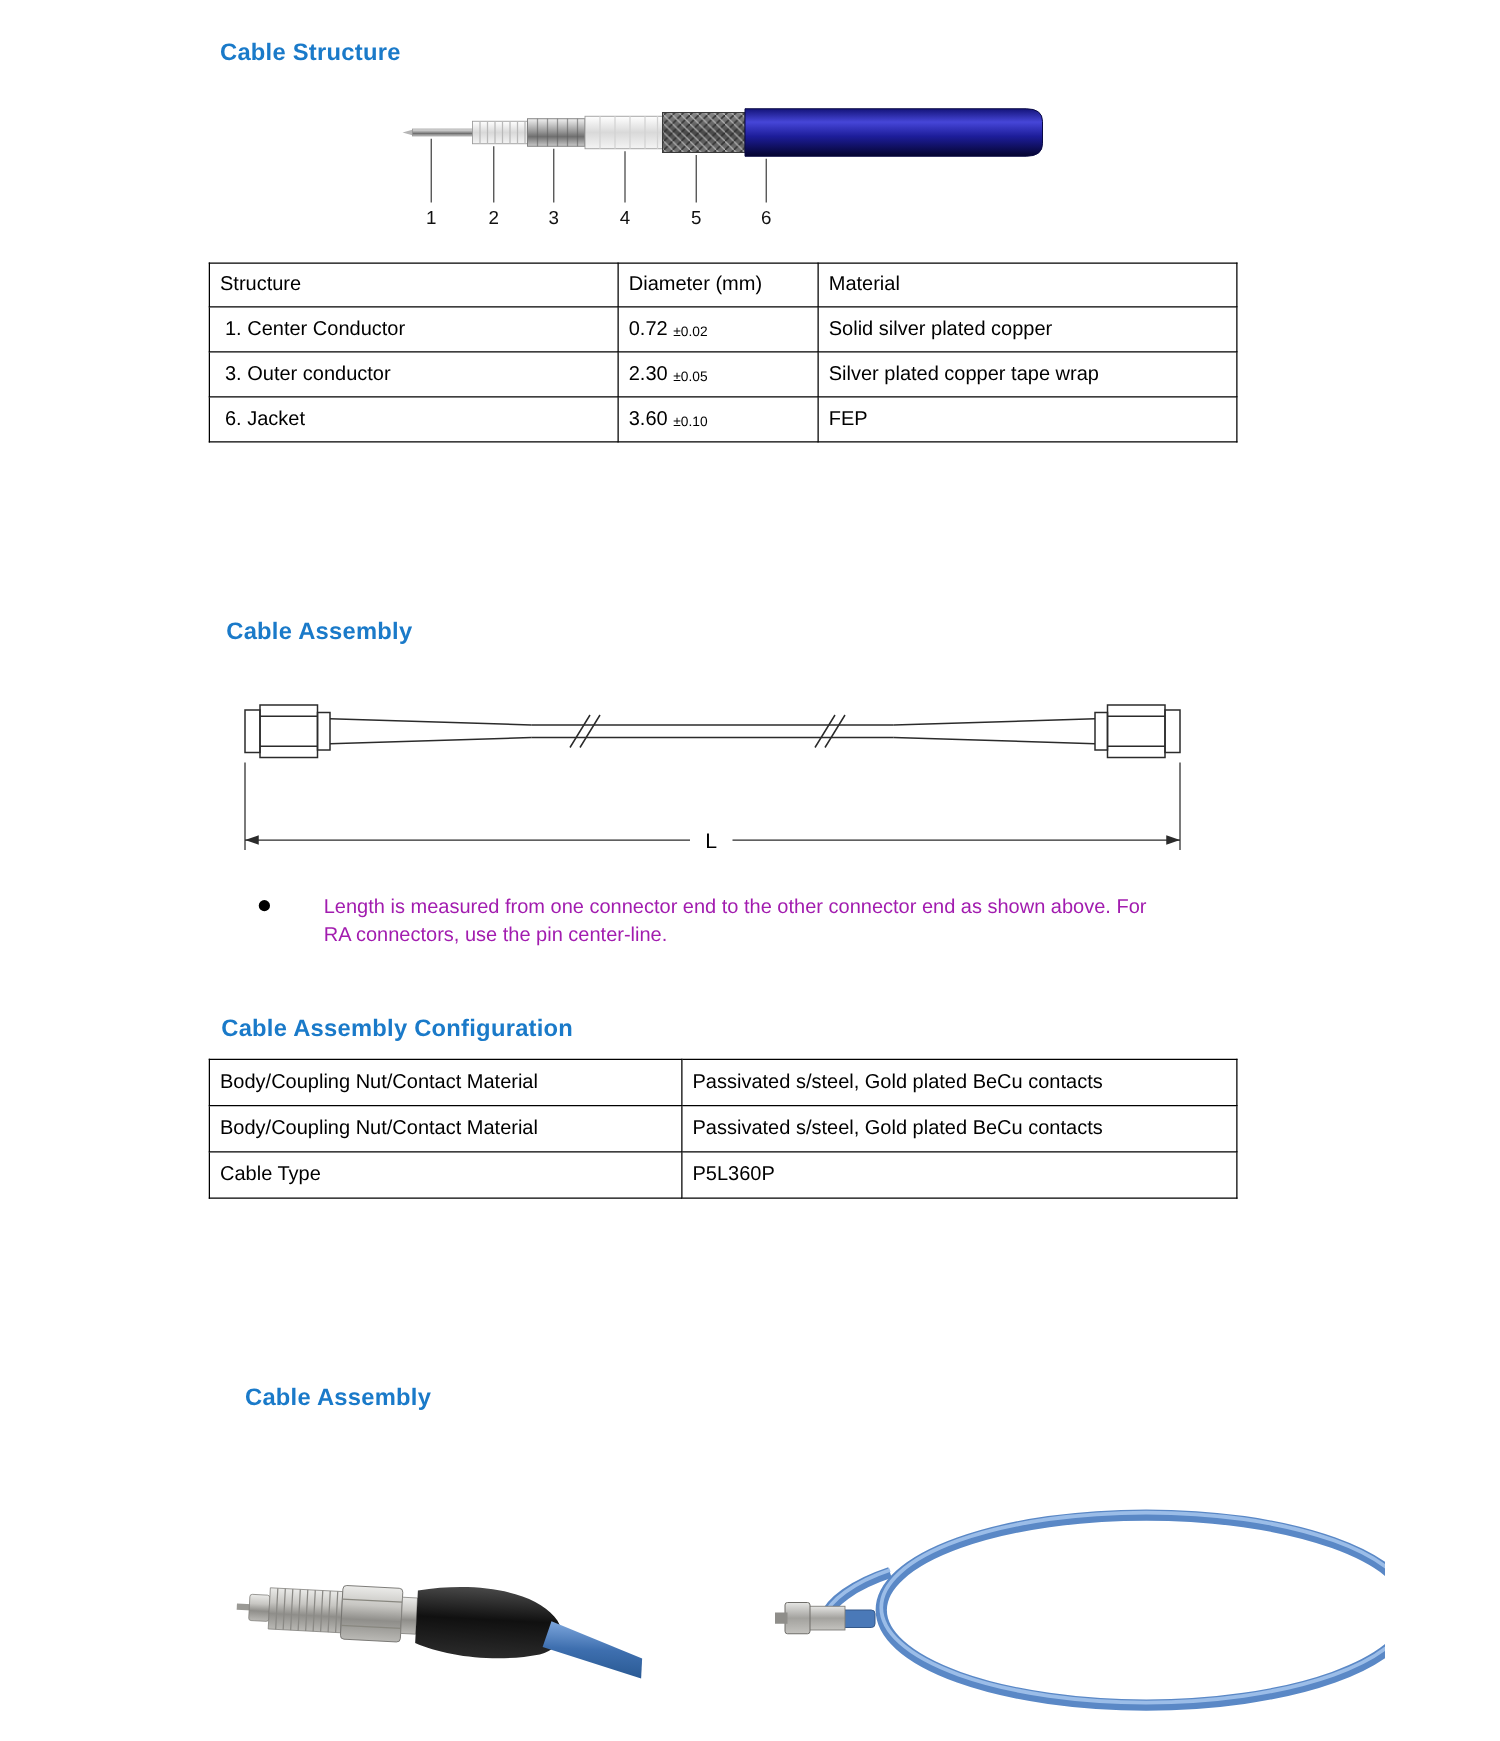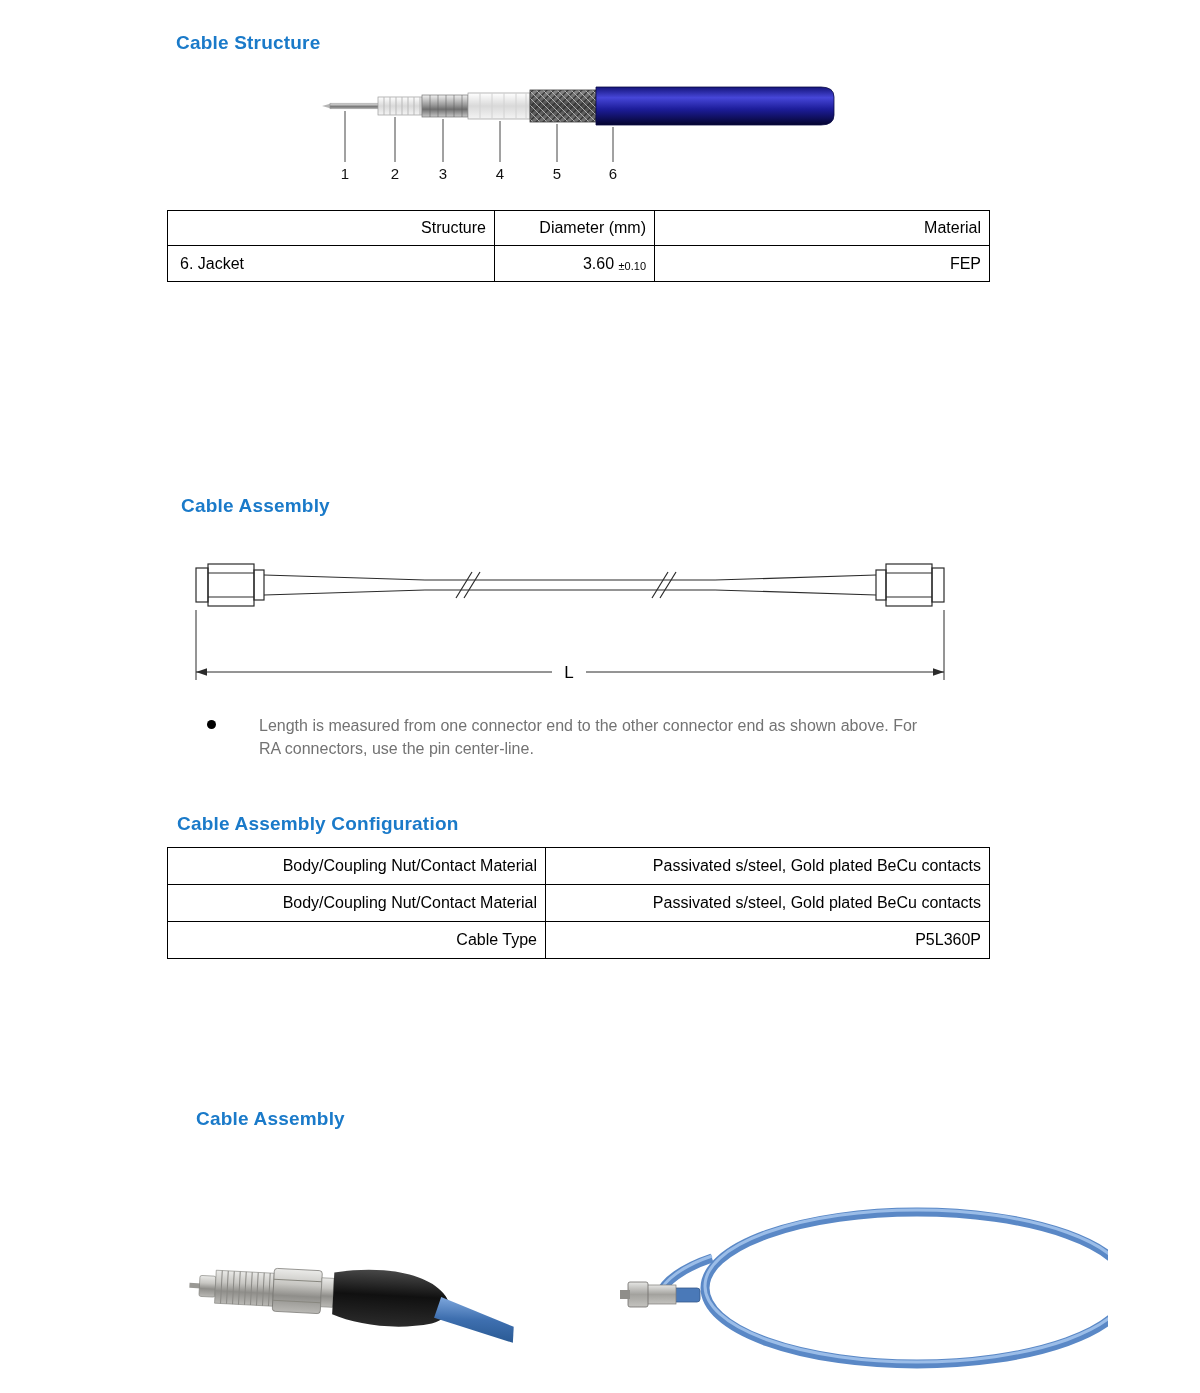--- a/index.html
+++ b/index.html
@@ -16,33 +16,33 @@
 
   .diagram { position:absolute; }
   #diag-structure { left:300px; top:78px; width:560px; height:120px; }
   #diag-assembly  { left:190px; top:552px; width:760px; height:145px; }
   #photo-connector{ left:185px; top:1238px; width:330px; height:120px; }
   #photo-coil     { left:612px; top:1192px; width:566px; height:190px; }
 
   table.tbl { position:absolute; border-collapse:collapse; table-layout:fixed; background:#fff; }
   .tbl th, .tbl td {
     border:1px solid #000; font-size:16px; font-weight:normal;
-    text-align:right; vertical-align:middle; padding:0 8px;
+    text-align:left; vertical-align:middle; padding:0 8px;
   }
   #tbl-structure { left:167px; top:210px; width:822px; }
   #tbl-structure th { height:35px; }
   #tbl-structure td { height:36px; }
   #tbl-config { left:167px; top:847px; width:822px; }
   #tbl-config td { height:37px; }
   .cell-left { text-align:left !important; padding-left:12px !important; }
   .tol { font-size:11px; position:relative; top:1px; }
 
   .note { position:absolute; left:207px; top:714px; width:745px; display:flex; align-items:flex-start; }
   .bullet { width:9px; height:9px; border-radius:50%; background:#000; margin-top:6px; flex:none; }
-  .note-text { margin-left:43px; width:660px; font-size:16px; line-height:1.45; color:#737373; }
+  .note-text { margin-left:43px; width:660px; font-size:16px; line-height:1.45; color:#a21caf; }
 
   svg text { font-family:"Liberation Sans", sans-serif; }
 </style>
 </head>
 <body>
 
 <div class="page">
 
   <div class="heading" id="h-structure">Cable Structure</div>
 
@@ -129,20 +129,30 @@
       </colgroup>
     <thead>
       <tr>
         <th>Structure</th>
         <th>Diameter (mm)</th>
         <th>Material</th>
       </tr>
     </thead>
     <tbody>
       <tr>
+        <td class="cell-left">1. Center Conductor</td>
+        <td><span>0.72</span> <span class="tol">±0.02</span></td>
+        <td>Solid silver plated copper</td>
+      </tr>
+      <tr>
+        <td class="cell-left">3. Outer conductor</td>
+        <td><span>2.30</span> <span class="tol">±0.05</span></td>
+        <td>Silver plated copper tape wrap</td>
+      </tr>
+      <tr>
         <td class="cell-left">6. Jacket</td>
         <td><span>3.60</span> <span class="tol">±0.10</span></td>
         <td>FEP</td>
       </tr>
     </tbody>
   </table>
 
   <div class="heading" id="h-assembly1">Cable Assembly</div>
 
   <div class="diagram" id="diag-assembly">

